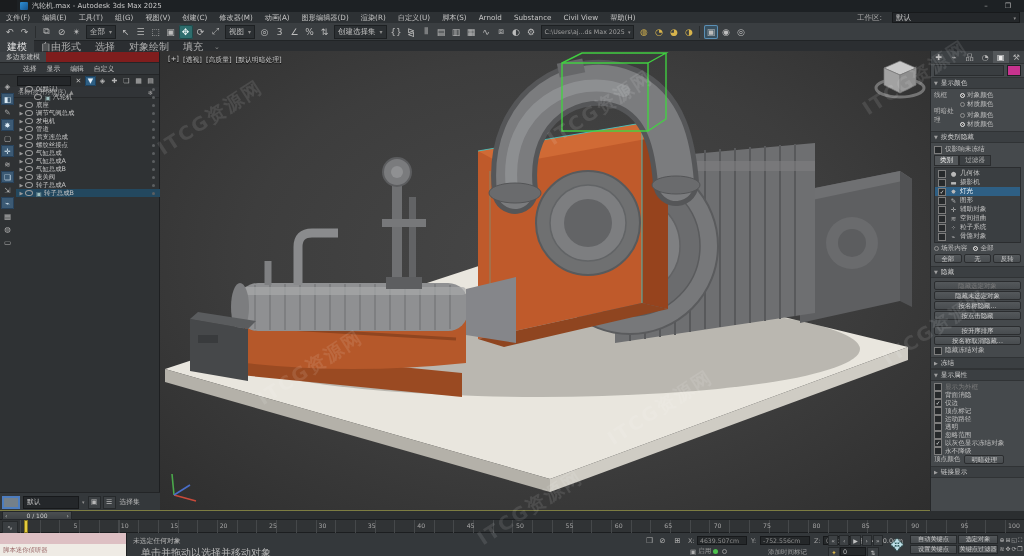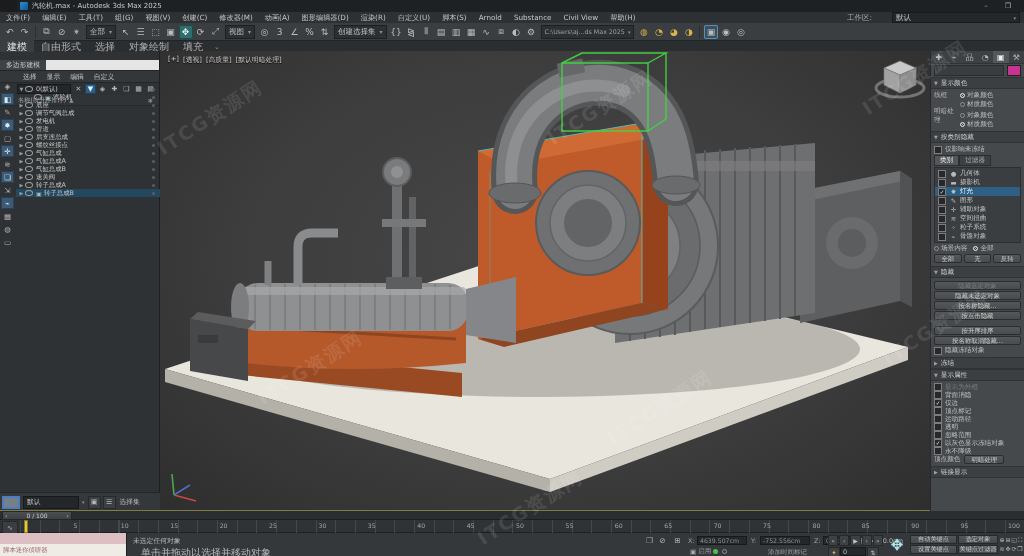--- a/index.html
+++ b/index.html
@@ -13,21 +13,21 @@
   #titlebar{left:17px;top:0;width:1024px;height:12px;background:#1d2124;display:flex;align-items:center;border-bottom:1px solid #101214;}
   #max-logo{width:8px;height:8px;margin:0 4px 0 3px;background:linear-gradient(135deg,#2e8fd5,#15548f);border-radius:1px;}
   #title-text{font-size:7px;color:#c9c9c9;white-space:nowrap;}
   #win-btns{margin-left:auto;display:flex;}
   .win-btn{width:22px;height:11px;display:flex;align-items:center;justify-content:center;color:#b5b5b5;font-size:7px;}
 
   
   #menubar{left:0;top:12px;width:1024px;height:11px;background:#2d3134;display:flex;align-items:center;border-bottom:1px solid #202325;}
   .menu-item{padding:0 6px;font-size:7.2px;color:#c6c6c6;white-space:nowrap;}
   #workspace{margin-left:auto;display:flex;align-items:center;margin-right:4px;}
-  #workspace-label{color:#a8a8a8;margin-right:20px;}
+  #workspace-label{color:#a8a8a8;margin-right:10px;}
   #workspace-field{width:120px;height:9px;background:#24272a;border:1px solid #17191b;display:flex;align-items:center;padding:0 3px;color:#c6c6c6;justify-content:space-between;}
 
   
   #toolbar{left:0;top:23px;width:1024px;height:18px;background:#3a3e41;border-bottom:1px solid #212426;display:flex;align-items:center;padding-left:2px;box-sizing:border-box;}
   .tb-ic{width:14px;height:14px;margin:0 0.5px;display:flex;align-items:center;justify-content:center;font-size:9px;color:#bdbdbd;border-radius:2px;}
   .tb-ic.yel{color:#d8b44c;}
   .tb-ic.act{background:#2f6e6e;color:#e8f4f4;box-shadow:inset 0 0 0 1px #1d4a4a;}
   .tb-ic.boxed{box-shadow:inset 0 0 0 1px #5a8fb5;background:#39505f;}
   .tb-sep{width:1px;height:12px;background:#2a2d2f;margin:0 3px;}
   .tb-dd{height:12px;background:#2c3033;border:1px solid #1d2022;display:flex;align-items:center;padding:0 3px;margin:0 2px;color:#c0c0c0;}
@@ -35,21 +35,21 @@
   .tb-field{height:12px;background:#2c3033;border:1px solid #1d2022;display:flex;align-items:center;padding:0 3px;margin:0 2px;color:#9f9f9f;font-size:6.3px;white-space:nowrap;}
 
   
   #ribbon{left:0;top:41px;width:1024px;height:11px;background:#2b2e31;display:flex;align-items:center;border-bottom:1px solid #1e2123;}
   .rb-tab{padding:0 7px;font-size:10px;color:#b0b0b0;height:100%;display:flex;align-items:center;}
   .rb-tab.act{color:#e6e6e6;background:#3a3e41;}
   #ribbon-ovf{margin-left:4px;color:#8f8f8f;font-size:7px;}
 
   
   #explorer{left:0;top:52px;width:160px;height:440px;background:#2f3234;border-right:1px solid #1d1f21;box-sizing:border-box;}
-  #exp-paneltab{height:10px;background:#e5e5e5;display:flex;align-items:flex-end;border-bottom:1px solid #232527;margin-top:8px;}
+  #exp-paneltab{height:10px;background:#7f1d1d;display:flex;align-items:flex-end;border-bottom:1px solid #232527;}
   #exp-paneltab span{background:#3e4245;padding:0 6px;height:100%;display:flex;align-items:center;font-size:6.8px;color:#c4c4c4;}
   #exp-menus{height:11px;display:flex;align-items:center;padding-left:18px;background:#33373a;border-bottom:1px solid #242628;}
   .exp-menu{padding:0 5px;font-size:6.8px;color:#c2c2c2;}
   #exp-search-row{height:12px;display:flex;align-items:center;padding-left:17px;}
   #exp-search{width:52px;height:8px;background:#24272a;border:1px solid #17191b;margin-right:2px;}
   .exp-sic{width:11px;height:10px;display:flex;align-items:center;justify-content:center;font-size:7px;color:#b5b5b5;margin-right:1px;border-radius:1px;}
   .exp-sic.act{background:#2e5f84;box-shadow:inset 0 0 0 1px #1c415e;color:#e8f2fa;}
   #exp-header{height:10px;display:flex;align-items:center;padding-left:18px;color:#a9a9a9;font-size:6.2px;border-bottom:1px solid #26282a;background:#313437;}
   #exp-header .sort{margin-left:3px;font-size:5.5px;color:#8f8f8f;}
   #exp-header .frz{margin-left:auto;margin-right:6px;font-size:6.2px;}

